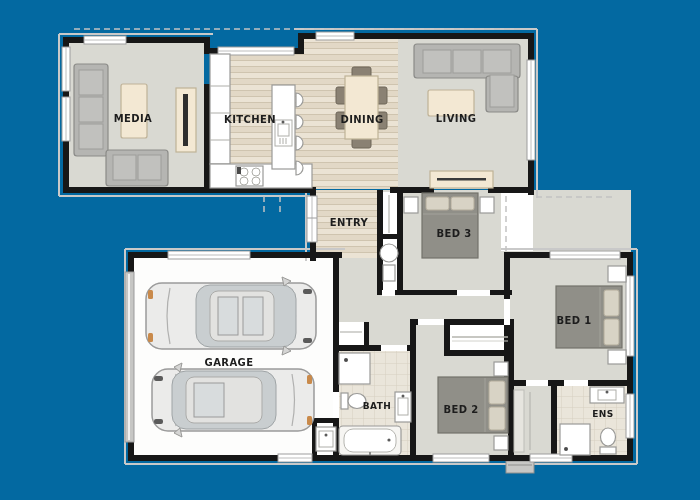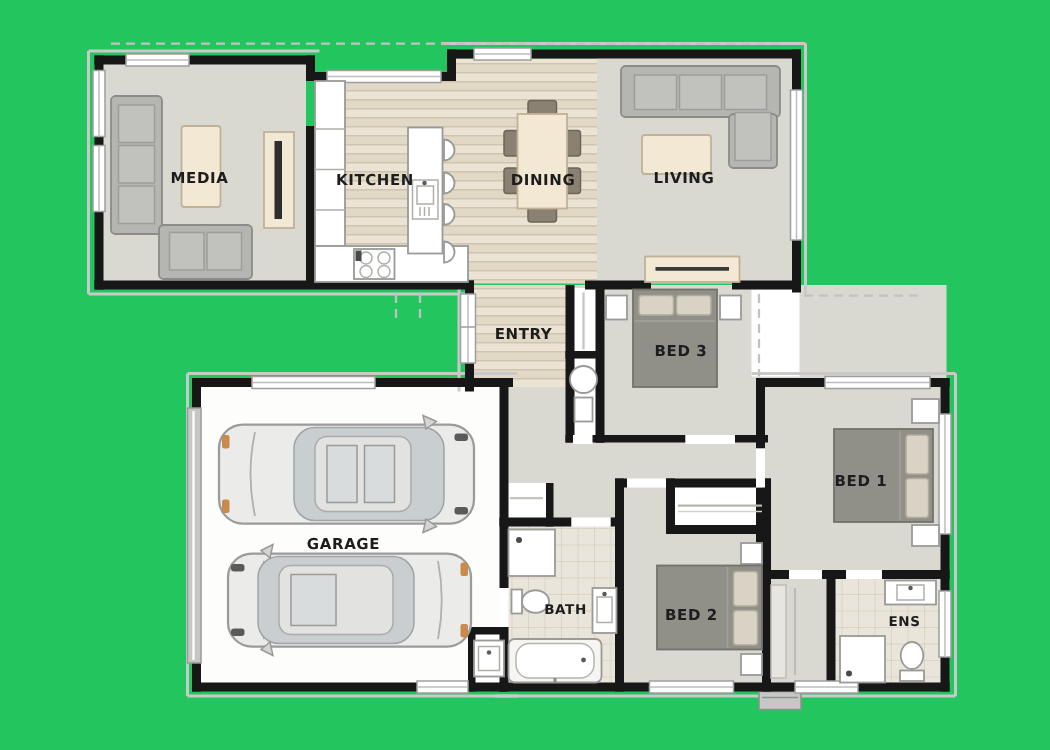--- a/index.html
+++ b/index.html
@@ -1,16 +1,16 @@
 <!DOCTYPE html>
 <html><head>
 <meta charset="utf-8">
 <style>
   html,body{margin:0;padding:0;background:#ffffff;}
-  .stage{width:700px;height:500px;position:relative;background:#22c55e;}
+  .stage{width:700px;height:500px;position:relative;background:#0369a1;}
   svg{display:block;}
   .lbl{font:700 10px "DejaVu Sans", sans-serif;fill:#1d1d1d;letter-spacing:.4px;text-anchor:middle;}
   .lbl-sm{font:700 9px "DejaVu Sans", sans-serif;fill:#1d1d1d;letter-spacing:.4px;text-anchor:middle;}
   .wall{fill:#171717;}
   .clad{stroke:#c9c9c9;stroke-width:2;fill:none;}
   .dash{stroke:#c2c2c2;stroke-width:1.5;fill:none;stroke-dasharray:6 4;}
   .win{fill:#ffffff;stroke:#9e9e9e;stroke-width:1;}
   .winline{stroke:#bdbdbd;stroke-width:1;}
   .gap{fill:#ffffff;}
   .fixt{fill:#ffffff;stroke:#9a9a98;stroke-width:1.2;}

